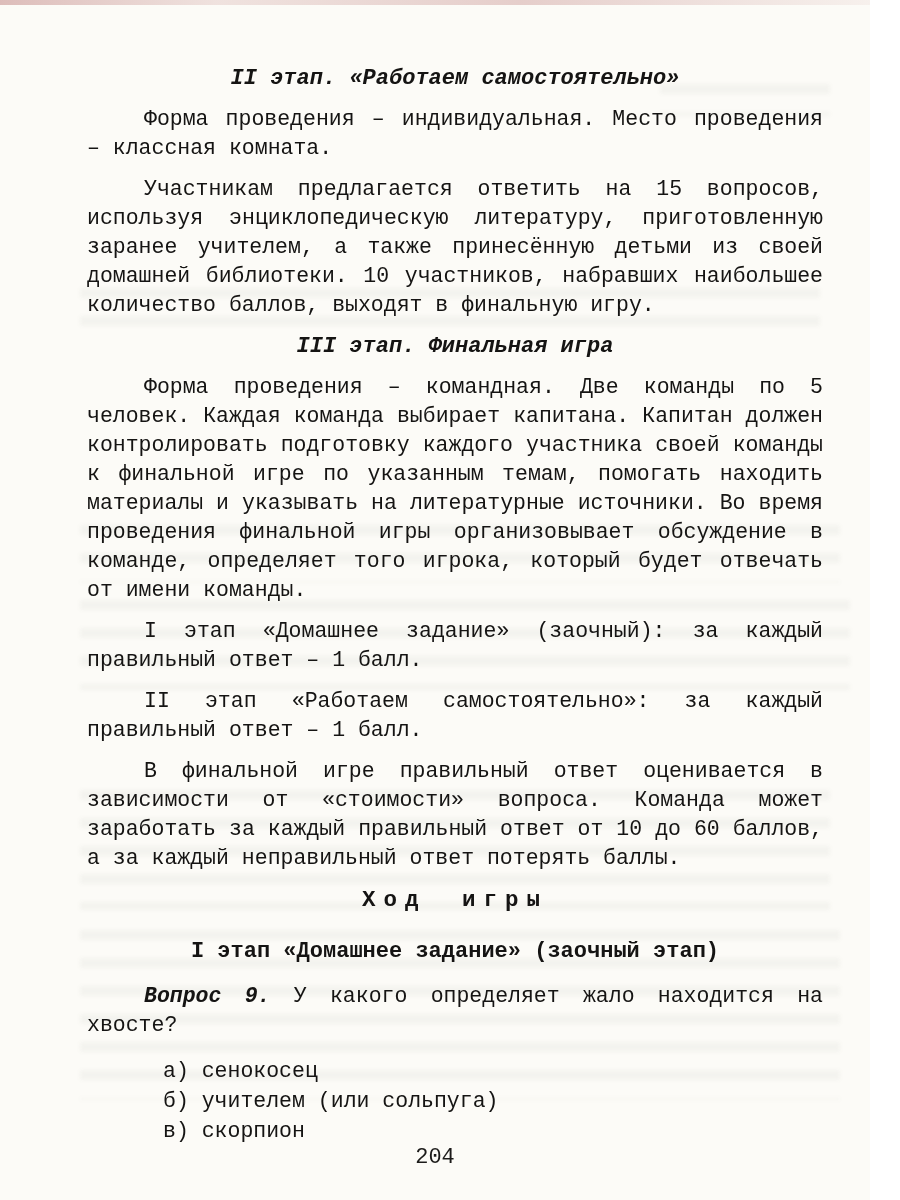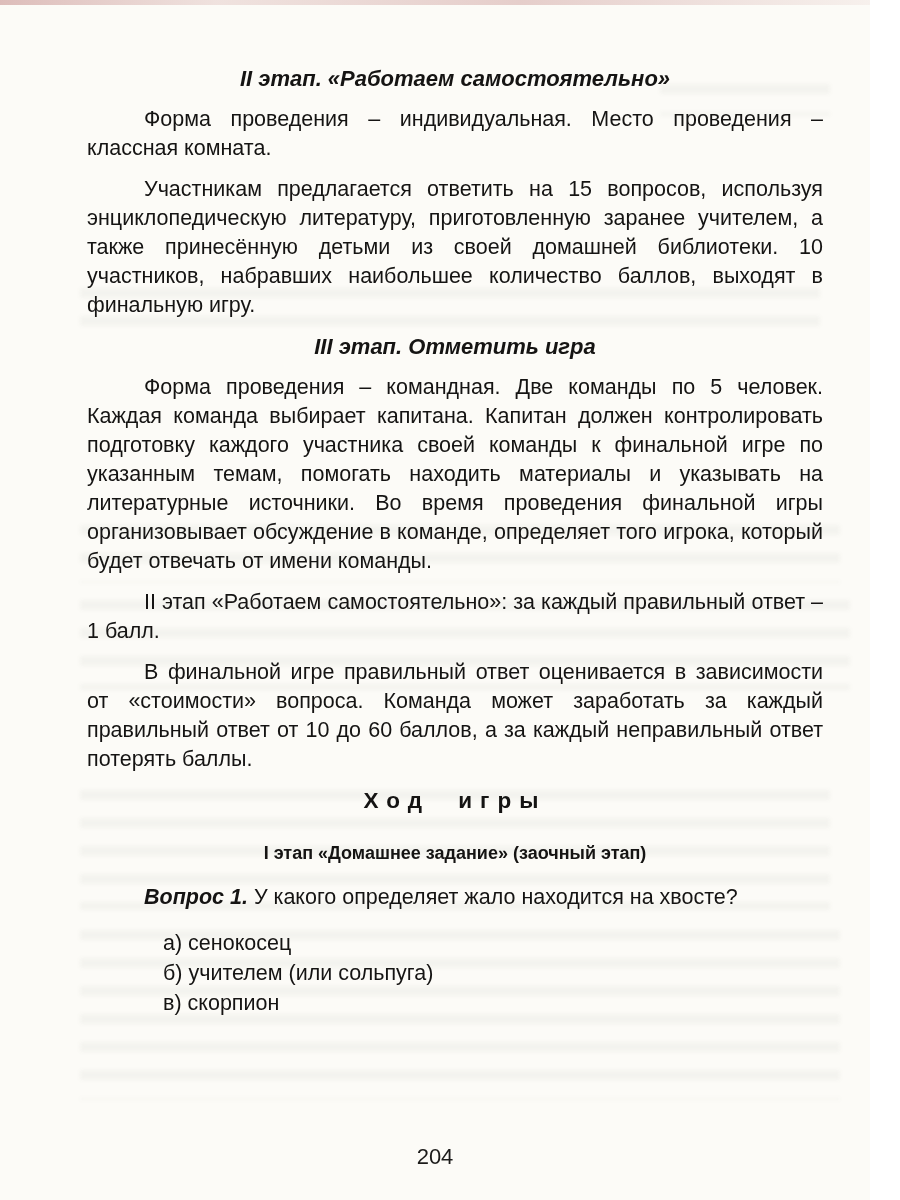--- a/index.html
+++ b/index.html
@@ -5,21 +5,21 @@
   html, body {
     margin: 0;
     padding: 0;
     background: #ffffff;
   }
   .page {
     position: relative;
     width: 870px;
     height: 1200px;
     background: #fcfbf7;
-    font-family: Liberation Sans, sans-serif;
+    font-family: Liberation Mono, monospace;
     color: #151413;
     overflow: hidden;
   }
   
   .edge-top {
     position: absolute;
     top: 0; left: 0; right: 0;
     height: 5px;
     background: linear-gradient(90deg,
       rgba(150,45,45,0.30) 0%,
@@ -66,21 +66,21 @@
     font-size: 22.5px;
     line-height: 30px;
     font-weight: bold;
     font-style: normal;
     text-align: center;
     letter-spacing: 8px;
     word-spacing: 14px;
   }
   h3.stage-heading {
     margin: 0 0 15px 0;
-    font-size: 18px;
+    font-size: 22px;
     line-height: 30px;
     font-weight: bold;
     text-align: center;
   }
   .lead-bold { font-weight: bold; }
   .lead-bold-italic { font-weight: bold; font-style: italic; }
   .question-block { margin-top: 13px; }
   .options {
     margin-left: 88px;
     margin-top: 16px;
@@ -114,36 +114,37 @@
   <div class="bleed" style="left:80px;  top:930px; width:760px; height:170px;"></div>
 
   <div class="content">
 
     <h2 class="sec-heading first">II этап. «Работаем самостоятельно»</h2>
 
     <p class="para">Форма проведения – индивидуальная. Место проведения – классная комната.</p>
 
     <p class="para">Участникам предлагается ответить на 15 вопросов, используя энциклопедическую литературу, приготовленную заранее учителем, а также принесённую детьми из своей домашней библиотеки. 10 участников, набравших наибольшее количество баллов, выходят в финальную игру.</p>
 
-    <h2 class="sec-heading">III этап. Отметить игра</h2>
+    <h2 class="sec-heading">III этап. Финальная игра</h2>
 
     <p class="para">Форма проведения – командная. Две команды по 5 человек. Каждая команда выбирает капитана. Капитан должен контролировать подготовку каждого участника своей команды к финальной игре по указанным темам, помогать находить материалы и указывать на литературные источники. Во время проведения финальной игры организовывает обсуждение в команде, определяет того игрока, который будет отвечать от имени команды.</p>
 
 
+    <p class="para">I этап «Домашнее задание» (заочный): за каждый правильный ответ – 1 балл.</p>
 
     <p class="para">II этап «Работаем самостоятельно»: за каждый правильный ответ – 1 балл.</p>
 
     <p class="para">В финальной игре правильный ответ оценивается в зависимости от «стоимости» вопроса. Команда может заработать за каждый правильный ответ от 10 до 60 баллов, а за каждый неправильный ответ потерять баллы.</p>
 
     <h2 class="flow-heading">Ход игры</h2>
 
     <h3 class="stage-heading">I этап «Домашнее задание» (заочный этап)</h3>
 
 
-    <p class="para question-block"><span class="lead-bold-italic">Вопрос 1.</span><span> У какого определяет жало находится на хвосте?</span></p>
+    <p class="para question-block"><span class="lead-bold-italic">Вопрос 9.</span><span> У какого определяет жало находится на хвосте?</span></p>
 
     <div class="options">
       <div class="option-line">а) сенокосец</div>
       <div class="option-line">б) учителем (или сольпуга)</div>
       <div class="option-line">в) скорпион</div>
     </div>
 
   </div>
 
   <div class="page-number">204</div>

